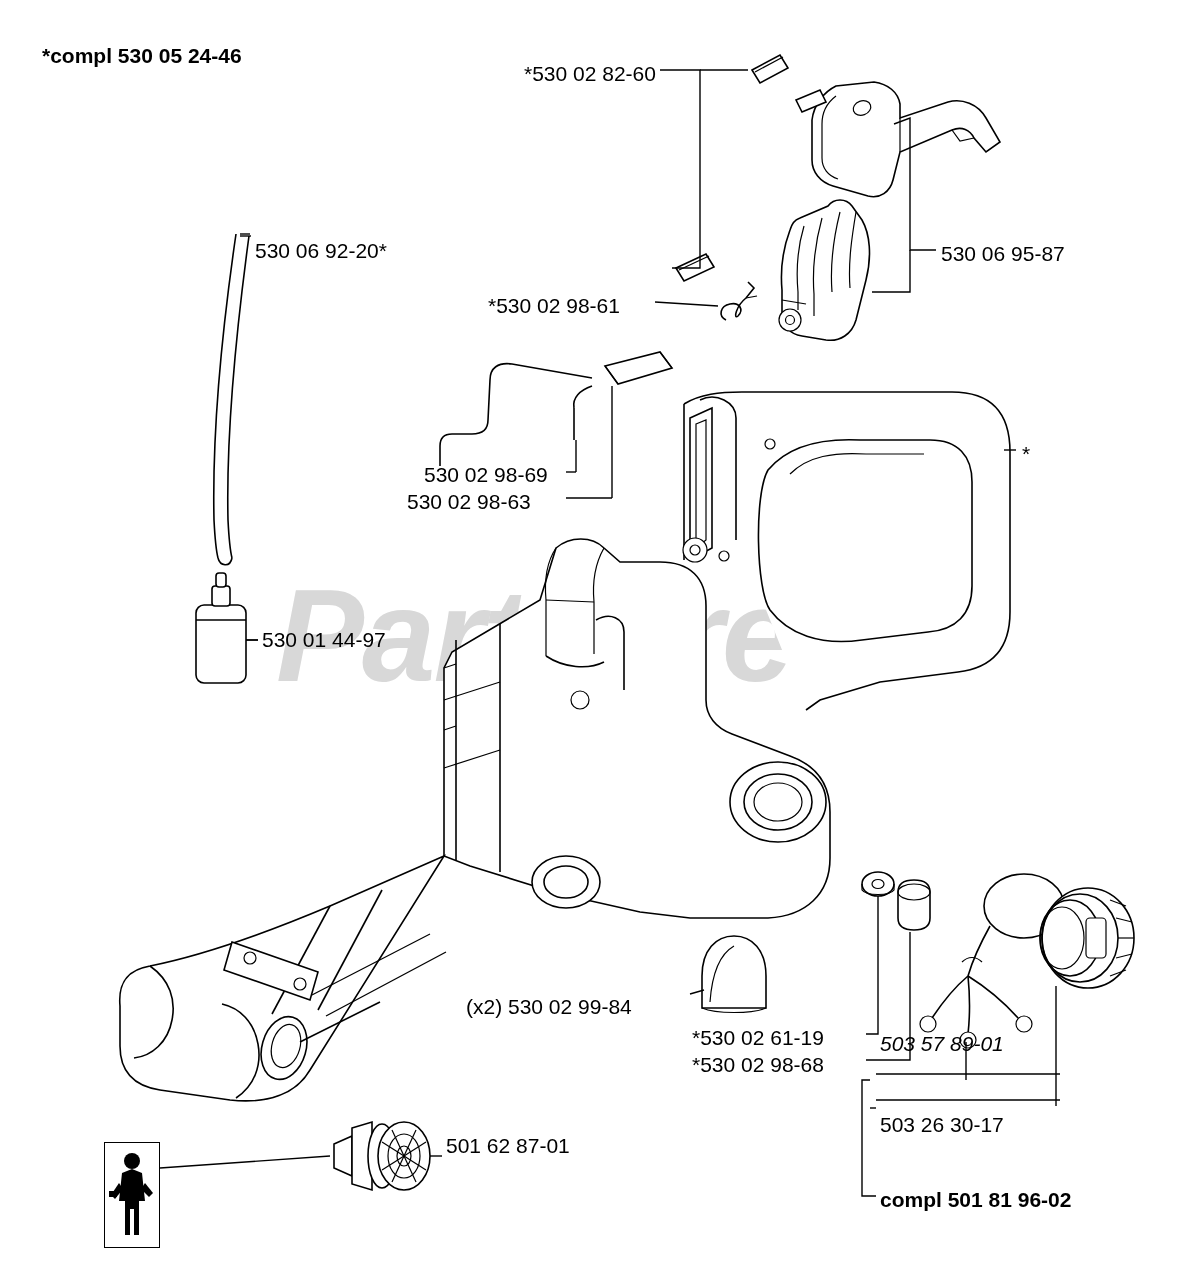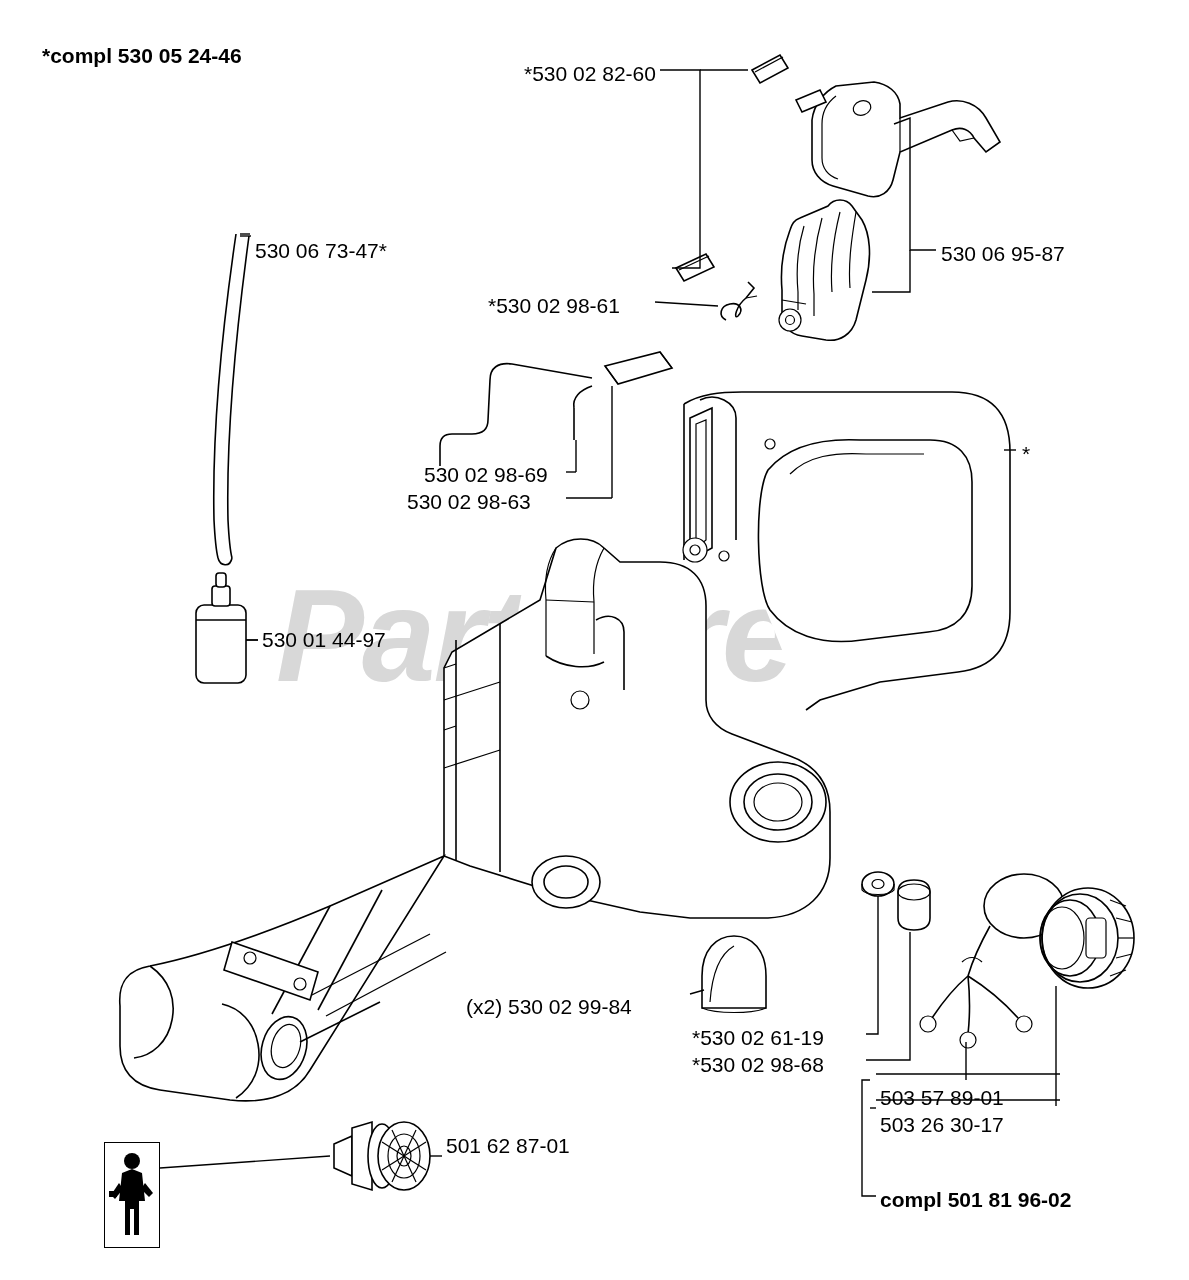--- a/index.html
+++ b/index.html
@@ -338,27 +338,27 @@
       <path d="M27 26 L 17 30 L 14 58 L 20 58 L 20 92 L 25 92 L 25 66 L 29 66 L 29 92 L 34 92 L 34 58 L 40 58 L 37 30 Z" fill="#000"></path>
       <path d="M14 40 L 6 52 L 10 56 L 18 46 Z" fill="#000"></path>
       <path d="M40 40 L 48 50 L 44 54 L 36 46 Z" fill="#000"></path>
       <rect x="4" y="48" width="8" height="6" fill="#000"></rect>
     </svg>
   </div>
 
   <div class="label bold" style="left:42px; top:44px;">*compl 530 05 24-46</div>
   <div class="label" style="left:524px; top:62px;">*530 02 82-60</div>
   <div class="label" style="left:941px; top:242px;">530 06 95-87</div>
-  <div class="label" style="left:255px; top:239px;">530 06 73-47*</div>
+  <div class="label" style="left:255px; top:239px;">530 06 92-20*</div>
   <div class="label" style="left:488px; top:294px;">*530 02 98-61</div>
   <div class="label" style="left:424px; top:463px;">530 02 98-69</div>
   <div class="label" style="left:407px; top:490px;">530 02 98-63</div>
   <div class="label" style="left:1022px; top:442px;">*</div>
   <div class="label" style="left:262px; top:628px;text-align:right;">530 01 44-97</div>
   <div class="label" style="left:466px; top:995px;">(x2) 530 02 99-84</div>
   <div class="label" style="left:692px; top:1026px;">*530 02 61-19</div>
   <div class="label" style="left:692px; top:1053px;">*530 02 98-68</div>
-  <div class="label" style="left:880px; top:1086px;">503 57 89-01</div>
+  <div class="label" style="left:880px; top:1032px;font-style:italic;">503 57 89-01</div>
   <div class="label" style="left:880px; top:1113px;">503 26 30-17</div>
   <div class="label bold" style="left:880px; top:1188px;">compl 501 81 96-02</div>
   <div class="label" style="left:446px; top:1134px;">501 62 87-01</div>
 
 </div>
 
 </body></html>

